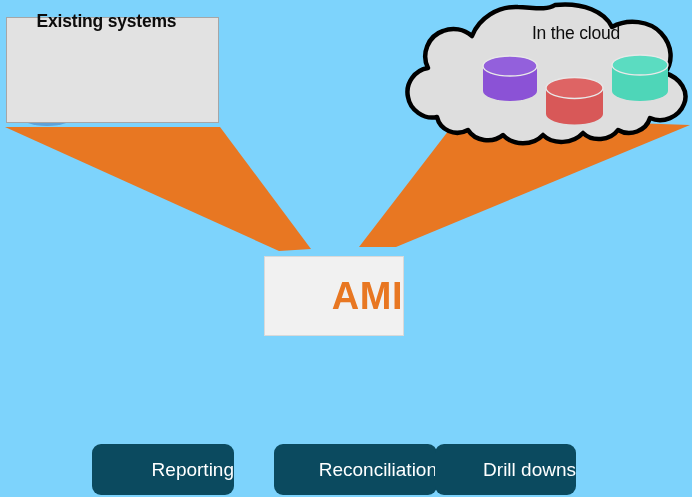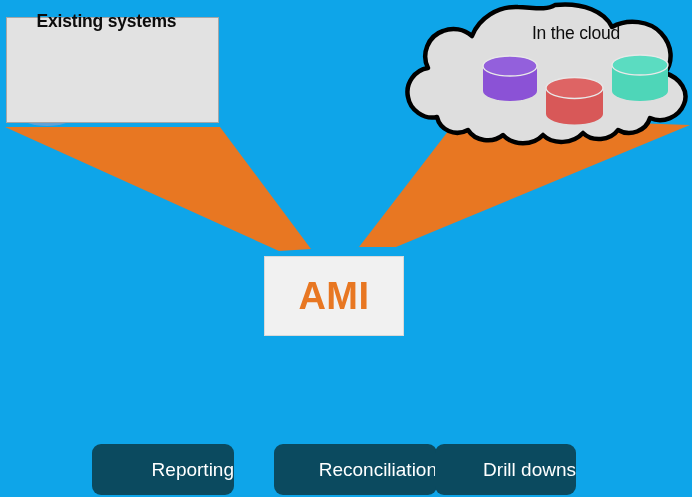--- a/index.html
+++ b/index.html
@@ -7,21 +7,21 @@
     padding: 0;
     background: #000000;
   }
   body {
     font-family: "Liberation Sans", sans-serif;
   }
   #canvas {
     position: relative;
     width: 692px;
     height: 497px;
-    background: #0ea5e9;
+    background: #7dd3fc;
     overflow: hidden;
   }
   #vector-layer {
     position: absolute;
     left: 0;
     top: 0;
     width: 692px;
     height: 497px;
   }
 
@@ -66,21 +66,21 @@
     position: absolute;
     left: 264px;
     top: 256px;
     width: 140px;
     height: 80px;
     background: #F1F1F1;
     border: 1px solid #D9D9D9;
     box-sizing: border-box;
     display: flex;
     align-items: center;
-    justify-content: center;
+    justify-content: flex-end;
   }
   .ami-label {
     font-size: 38px;
     font-weight: bold;
     color: #E87722;
     letter-spacing: 0.5px;
   }
 
   
   .pill-row {

